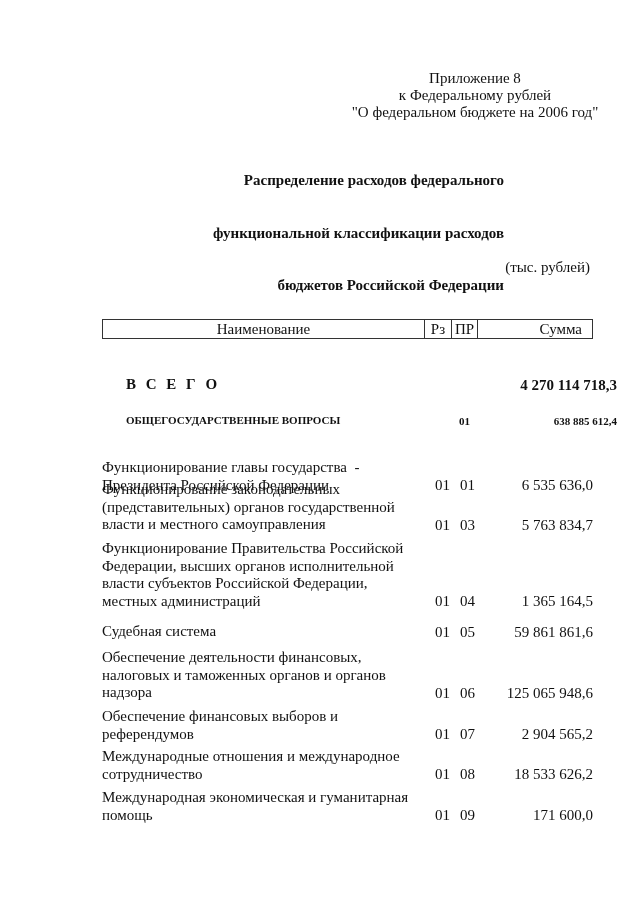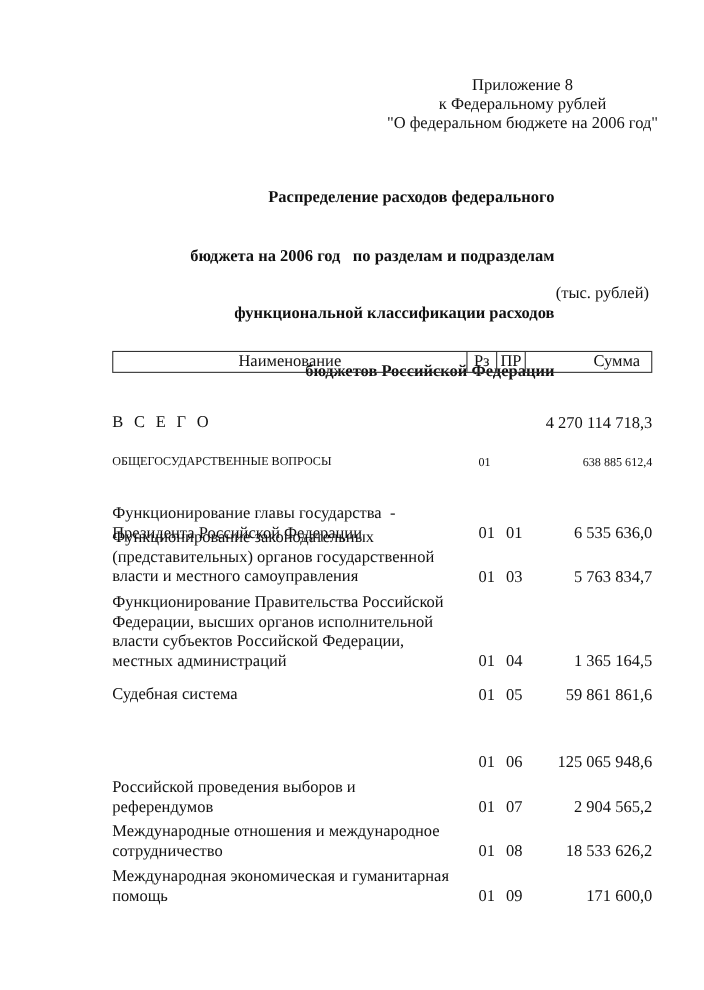--- a/index.html
+++ b/index.html
@@ -78,35 +78,34 @@
       width: 300px;
       white-space: pre;
     }
     .row .rz, .row .pr, .row .sum {
       position: absolute;
       bottom: 0;
     }
     .row .rz { left: 333px; }
     .row .pr { left: 358px; }
     .row .sum { right: 0; text-align: right; }
-    .row.bold { font-weight: normal; }
+    .row.bold { font-weight: bold; margin-left: 24px; }
     .spaced { letter-spacing: 3px; }
   </style>
 </head>
 <body>
 
 <div class="appendix">
   <div>Приложение 8</div>
   <div>к Федеральному рублей</div>
   <div>"О федеральном бюджете на 2006 год"</div>
 </div>
 
 <div class="title">
   <div>Распределение расходов федерального</div>
-  <div>бюджета на 2006 год   по разделам и подразделам</div>
   <div>функциональной классификации расходов</div>
   <div>бюджетов Российской Федерации</div>
 </div>
 
 <div class="units">(тыс. рублей)</div>
 
 <div class="hdr">
   <div class="c-name">Наименование</div>
   <div class="c-rz">Рз</div>
   <div class="c-pr">ПР</div>
@@ -155,27 +154,30 @@
 </div>
 
 <div class="row" style="top:623px;height:18px;">
   <span class="name">Судебная система</span>
   <span class="rz">01</span>
   <span class="pr">05</span>
   <span class="sum">59 861 861,6</span>
 </div>
 
 <div class="row" style="top:649px;height:53px;">
+  <span class="name">Обеспечение деятельности финансовых,
+налоговых и таможенных органов и органов
+надзора</span>
   <span class="rz">01</span>
   <span class="pr">06</span>
   <span class="sum">125 065 948,6</span>
 </div>
 
 <div class="row" style="top:708px;height:35px;">
-  <span class="name">Российской проведения выборов и
+  <span class="name">Обеспечение финансовых выборов и
 референдумов</span>
   <span class="rz">01</span>
   <span class="pr">07</span>
   <span class="sum">2 904 565,2</span>
 </div>
 
 <div class="row" style="top:748px;height:35px;">
   <span class="name">Международные отношения и международное
 сотрудничество</span>
   <span class="rz">01</span>

